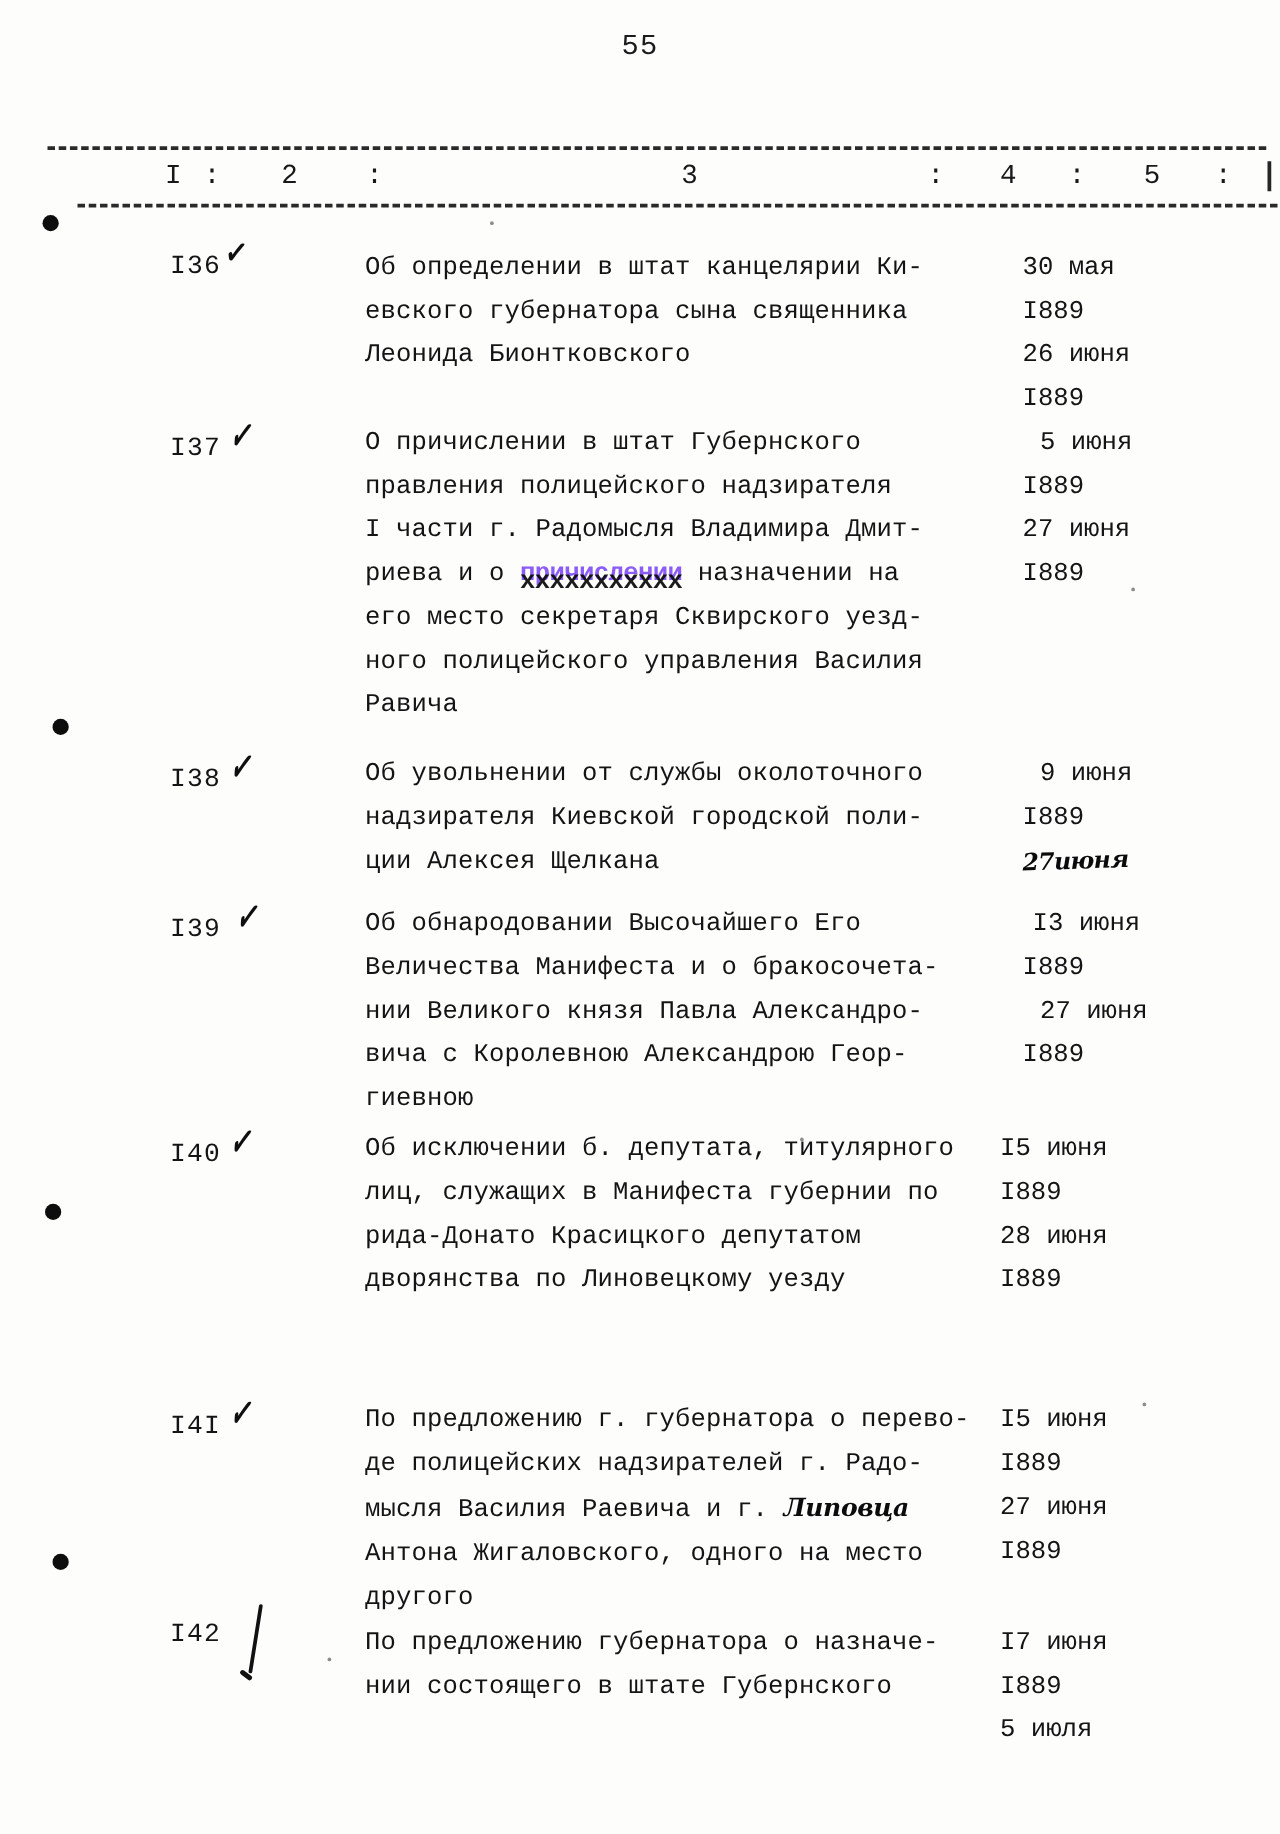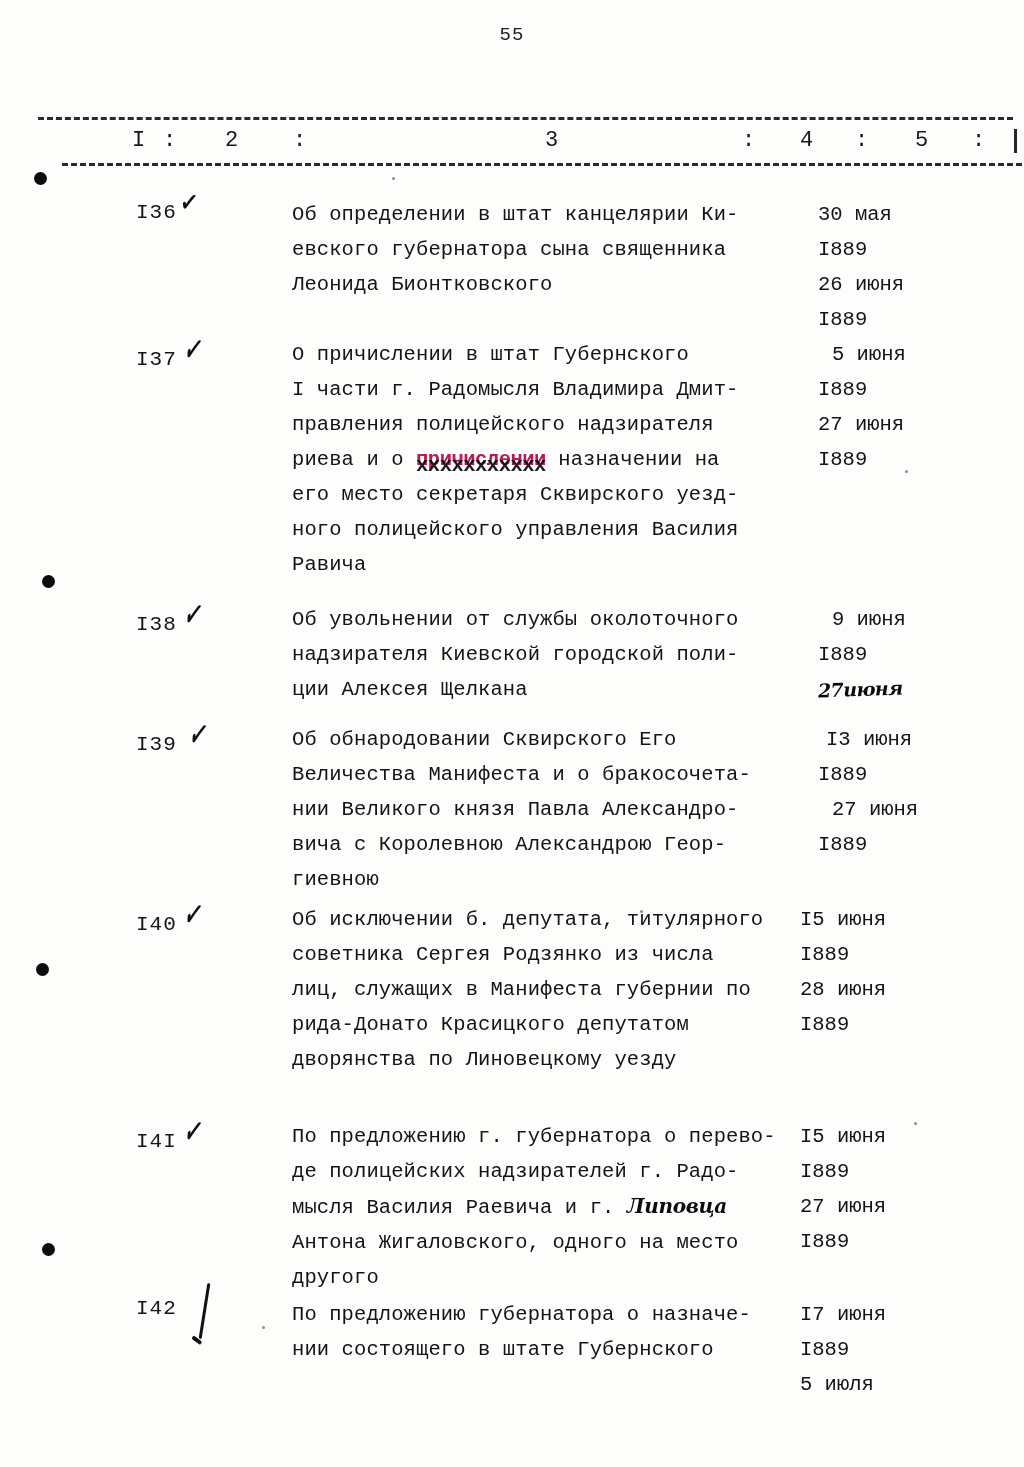--- a/index.html
+++ b/index.html
@@ -19,21 +19,21 @@
     overflow: hidden;
   }
 
   
   .page-number {
     position: absolute;
     top: 24px;
     left: 0;
     width: 1024px;
     text-align: center;
-    font-size: 19px;
+    font-size: 23px;
     letter-spacing: 1px;
     color: #1c1c1c;
   }
 
   
   .punch-mark {
     position: absolute;
     width: 13px;
     height: 13px;
     border-radius: 50%;
@@ -135,21 +135,21 @@
   }
   .entry-dates .dl { white-space: nowrap; }
   .dl.indent { padding-left: 14px; }
   .dl.indent2 { padding-left: 8px; }
 
   
   .overtyped {
     position: relative;
     font-weight: 700;
     letter-spacing: -0.5px;
-    color: #be185d;
+    color: #8b5cf6;
   }
   .overtyped::after {
     content: "xxxxxxxxxxx";
     position: absolute;
     left: 0;
     top: 0;
     letter-spacing: -0.5px;
     font-weight: 700;
     color: #0a0a0a;
     opacity: 0.92;
@@ -248,22 +248,22 @@
       <div class="dl">I889</div>
     </div>
   </div>
 
   <div class="entry" style="top:337px;">
     <div class="entry-number">
       <span>I37</span><span class="check-mark check-tall">✓</span>
     </div>
     <div class="entry-body">
       <div class="ln">О причислении в штат Губернского</div>
+      <div class="ln">правления полицейского надзирателя</div>
       <div class="ln">I части г. Радомысля Владимира Дмит-</div>
-      <div class="ln">правления полицейского надзирателя</div>
       <div class="ln"><span>риева и о</span> <span class="overtyped">причислении</span> <span>назначении на</span></div>
       <div class="ln">его место секретаря  Сквирского уезд-</div>
       <div class="ln">ного полицейского управления Василия</div>
       <div class="ln">Равича</div>
     </div>
     <div class="entry-dates">
       <div class="dl indent">5 июня</div>
       <div class="dl">I889</div>
       <div class="dl">27 июня</div>
       <div class="dl">I889</div>
@@ -284,41 +284,40 @@
       <div class="dl">I889</div>
       <div class="dl"><span class="hand-date">27июня</span></div>
     </div>
   </div>
 
   <div class="entry" style="top:722px;">
     <div class="entry-number">
       <span>I39</span><span class="check-mark check-tall" style="margin-left:5px;">✓</span>
     </div>
     <div class="entry-body">
-      <div class="ln">Об обнародовании  Сквирского  Его</div>
+      <div class="ln">Об обнародовании  Высочайшего  Его</div>
       <div class="ln">Величества Манифеста и о бракосочета-</div>
       <div class="ln">нии Великого князя Павла Александро-</div>
       <div class="ln">вича с Королевною Александрою Геор-</div>
       <div class="ln">гиевною</div>
     </div>
     <div class="entry-dates">
       <div class="dl indent2">I3 июня</div>
       <div class="dl">I889</div>
       <div class="dl indent">27 июня</div>
       <div class="dl">I889</div>
     </div>
   </div>
 
   <div class="entry" style="top:902px;">
     <div class="entry-number">
       <span>I40</span><span class="check-mark check-tall">✓</span>
     </div>
     <div class="entry-body" style="width:500px;">
       <div class="ln">Об исключении б. депутата, титулярного</div>
-      <div class="ln">советника  Сергея Родзянко из числа</div>
       <div class="ln">лиц, служащих в Манифеста губернии по</div>
       <div class="ln">рида-Донато Красицкого  депутатом</div>
       <div class="ln">дворянства по Линовецкому уезду</div>
     </div>
     <div class="entry-dates" style="left:800px;">
       <div class="dl">I5 июня</div>
       <div class="dl">I889</div>
       <div class="dl">28 июня</div>
       <div class="dl">I889</div>
     </div>

